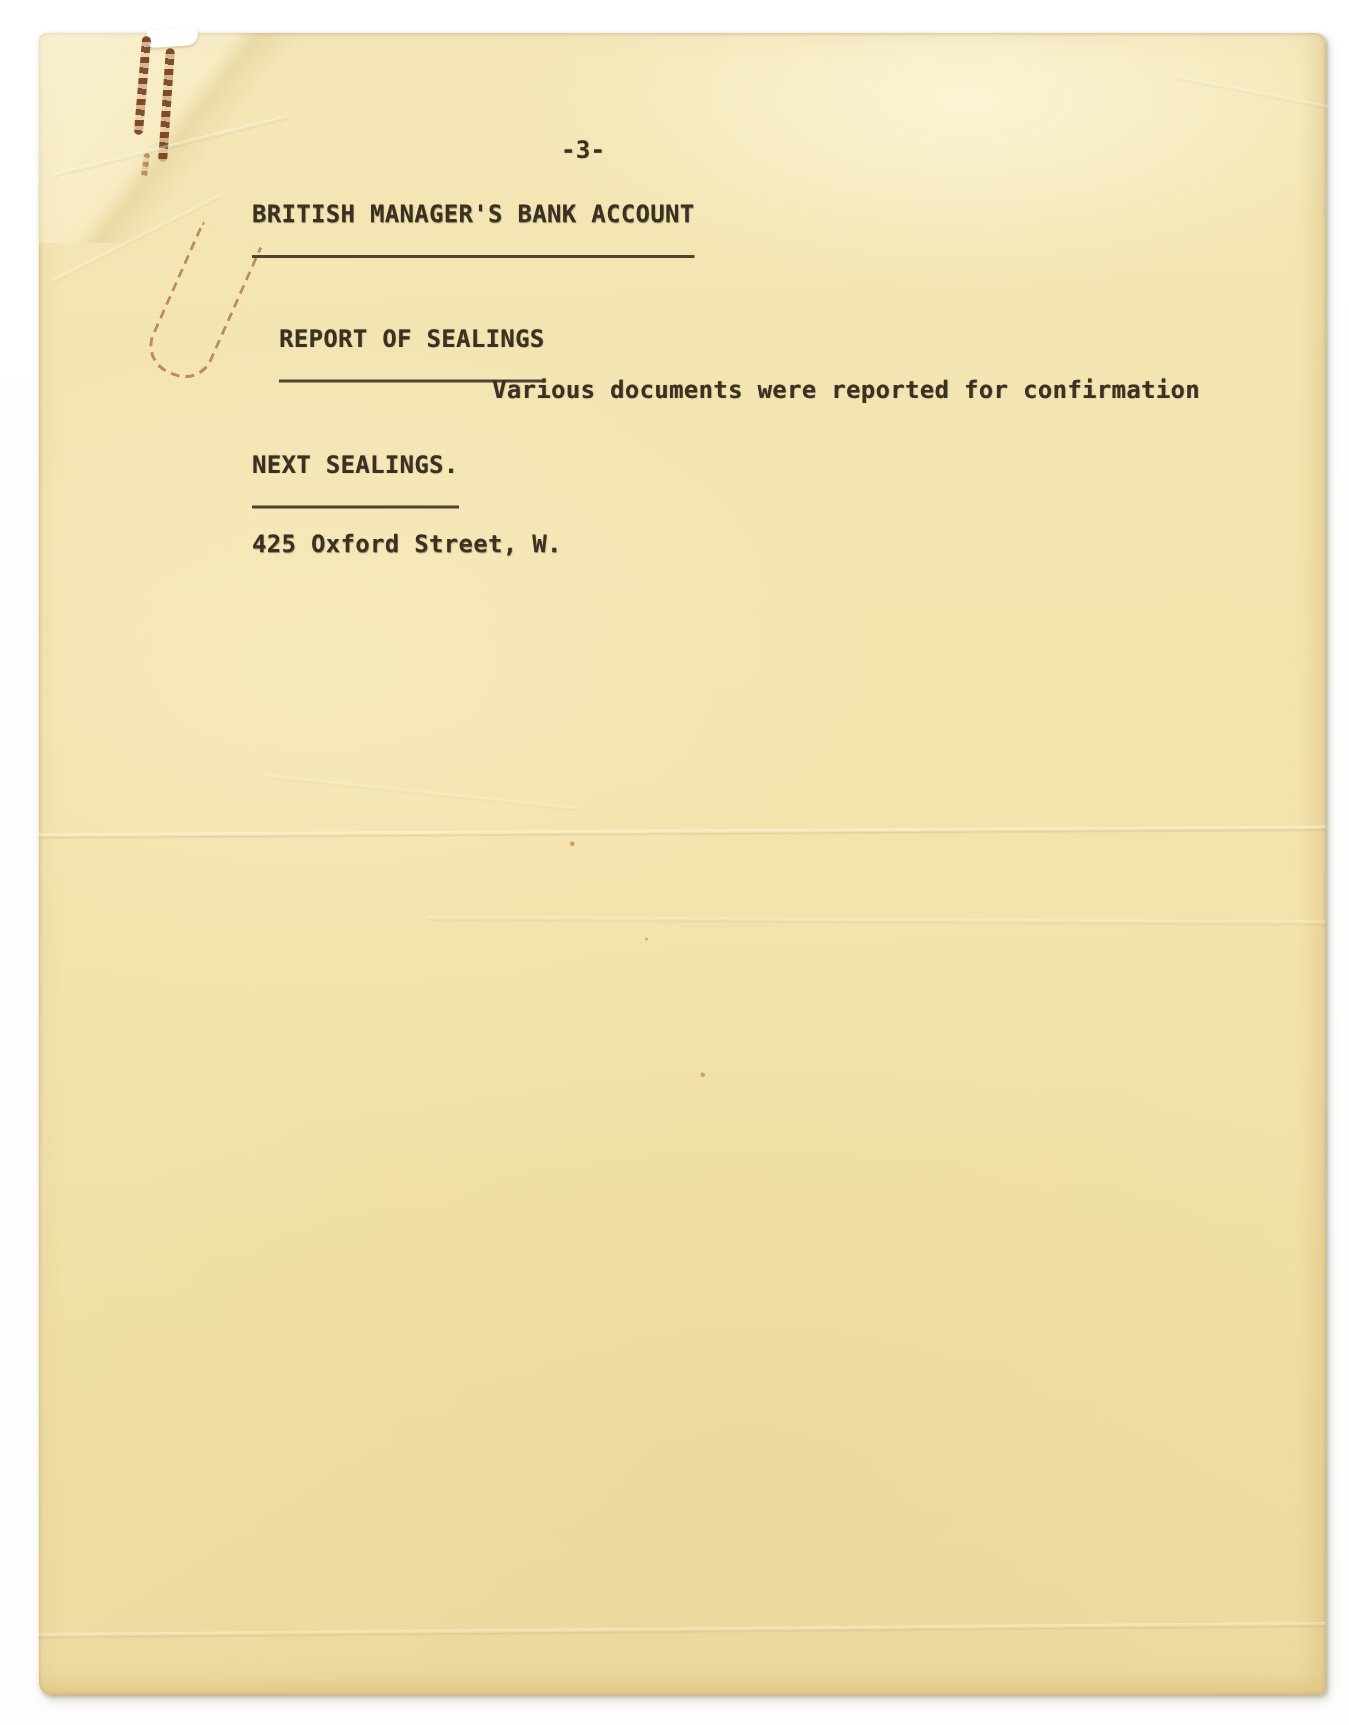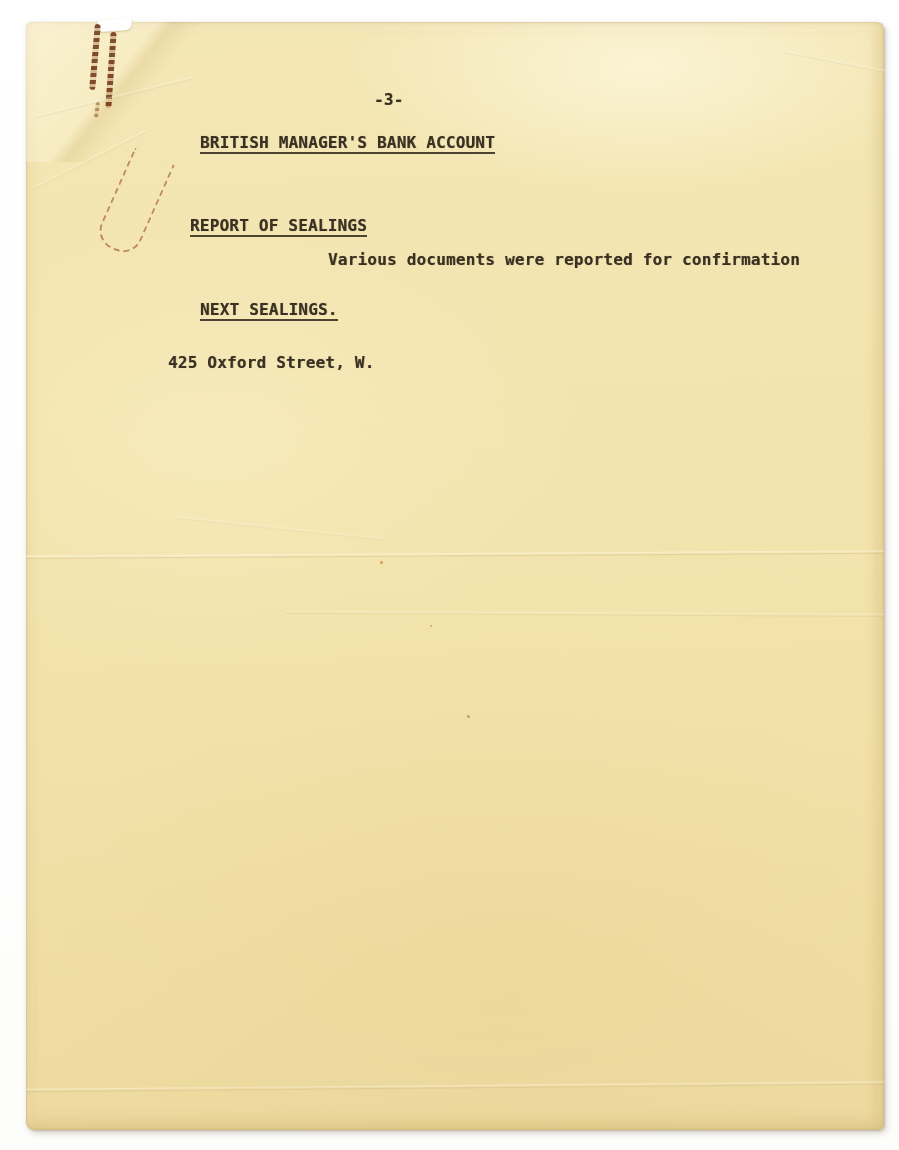--- a/index.html
+++ b/index.html
@@ -41,22 +41,21 @@
     position: absolute;
     font-size: 16px;
     font-weight: 700;
     letter-spacing: 0.2px;
     color: #3a3122;
     white-space: pre;
     text-shadow: 0.4px 0.4px 0.7px rgba(58,49,34,0.55);
   }
   .heading {
     border-bottom: 2px solid rgba(58,49,34,0.9);
-    padding-bottom: 0;
-    margin-left: 32px;
+    padding-bottom: 18px;
   }
   .crease {
     position: absolute;
     pointer-events: none;
   }
   .crease-h {
     height: 4px;
     background: linear-gradient(to bottom,
       rgba(255,252,238,0.55) 0%,
       rgba(255,252,238,0.15) 45%,
@@ -146,20 +145,20 @@
     <div class="crease crease-h" style="left:0; top:1063px; width:858px; transform:rotate(-0.5deg); opacity:0.8;"></div>
 
     <div class="speck" style="left:354px; top:539px; width:3px; height:3px; background:rgba(200,130,40,0.75);"></div>
     <div class="speck" style="left:441px; top:693px; width:3px; height:3px; background:rgba(150,120,40,0.55);"></div>
     <div class="speck" style="left:404px; top:603px; width:2px; height:2px; background:rgba(160,110,40,0.45);"></div>
 
     <div class="txtline" style="left:348px; top:68px;">-3-</div>
 
     <div class="txtline heading" style="left:142px; top:111px;">BRITISH MANAGER'S BANK ACCOUNT</div>
 
-    <div class="txtline heading" style="left:132px; top:194px;">REPORT OF SEALINGS</div>
+    <div class="txtline heading" style="left:160px; top:194px;">REPORT OF SEALINGS</div>
     <div class="txtline" style="left:302px; top:228px;">Various documents were reported for confirmation</div>
 
     <div class="txtline heading" style="left:142px; top:278px;">NEXT SEALINGS.</div>
     <div class="txtline" style="left:142px; top:331px;">425 Oxford Street, W.</div>
 
   </div>
 </div>
 
 </body></html>

